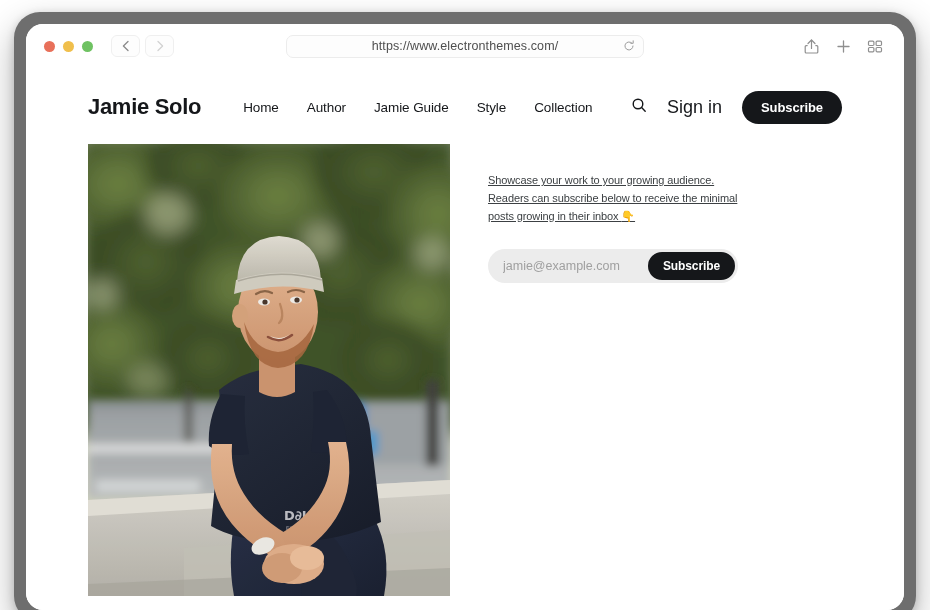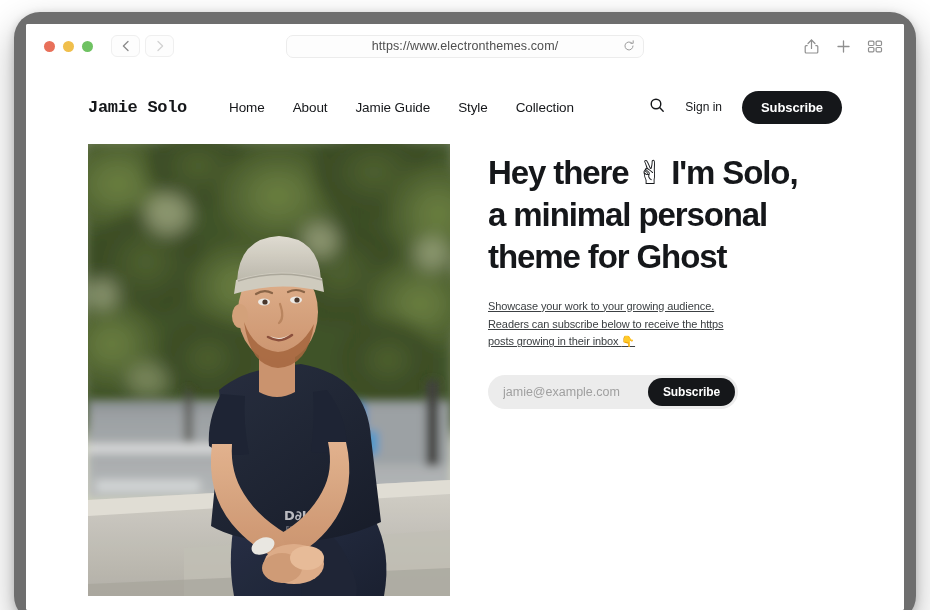--- a/index.html
+++ b/index.html
@@ -23,21 +23,21 @@
     background: #6e6e6e;
     padding: 12px;
     box-shadow: 0 14px 34px rgba(0,0,0,0.30), 0 2px 8px rgba(0,0,0,0.16);
   }
 
   #browser-window {
     position: relative;
     width: 100%;
     height: 100%;
     background: #ffffff;
-    border-radius: 2px;
+    border-radius: 17px;
     overflow: hidden;
   }
 
   
   #toolbar {
     position: relative;
     height: 44px;
     background: #ffffff;
     display: flex;
     align-items: center;
@@ -104,46 +104,45 @@
     overflow: hidden;
   }
 
   #site-header {
     display: flex;
     align-items: center;
     padding: 20px 62px 0 62px;
     height: 58px;
   }
   #site-logo {
-    font-size: 17px;
+    font-size: 22px;
     font-weight: 700;
     color: #15171a;
     letter-spacing: -0.3px;
-    font-family: Liberation Mono, monospace;
   }
   #site-nav {
     display: flex;
     align-items: center;
     gap: 28px;
     margin-left: 42px;
   }
   .nav-link {
     font-size: 13.5px;
     color: #15171a;
     text-decoration: none;
     letter-spacing: -0.1px;
     white-space: nowrap;
   }
   #header-right {
     margin-left: auto;
     display: flex;
     align-items: center;
     gap: 20px;
   }
-  #signin-link { font-size: 12px; color: #15171a; text-decoration: none; }
+  #signin-link { font-size: 18px; color: #15171a; text-decoration: none; }
   #subscribe-nav-button {
     background: #15171a;
     color: #ffffff;
     font-size: 13px;
     font-weight: 600;
     border: none;
     border-radius: 999px;
     padding: 9px 19px;
     cursor: pointer;
     font-family: "Liberation Sans", sans-serif;
@@ -291,21 +290,21 @@
       </div>
     </div>
 
     <div id="page">
 
       <div id="site-header">
         <span id="site-logo">Jamie Solo</span>
 
         <nav id="site-nav">
           <a class="nav-link" href="#">Home</a>
-          <a class="nav-link" href="#">About</a>
+          <a class="nav-link" href="#">Author</a>
           <a class="nav-link" href="#">Jamie Guide</a>
           <a class="nav-link" href="#">Style</a>
           <a class="nav-link" href="#">Collection</a>
         </nav>
 
         <div id="header-right">
           <span>
             <svg width="16" height="16" viewBox="0 0 16 16">
               <circle cx="7" cy="7" r="4.8" fill="none" stroke="#15171a" stroke-width="1.4"></circle>
               <line x1="10.6" y1="10.6" x2="14.2" y2="14.2" stroke="#15171a" stroke-width="1.4" stroke-linecap="round"></line>
@@ -460,23 +459,22 @@
               <path d="M149 138 q2 -44 42 -46 q40 2 42 44 q-42 -12 -84 2 Z" fill="url(#beanieG)"></path>
               <path d="M148 136 q42 -14 86 -2 l2 14 q-44 -12 -90 2 Z" fill="#d4d1c5"></path>
               <path d="M150 137 q42 -13 84 -1" stroke="#aeab9f" stroke-width="1.4" fill="none"></path>
             </g>
 
             <rect width="362" height="452" fill="#7a6a4a" opacity="0.05"></rect>
           </svg>
         </div>
 
         <div id="hero-text">
-          <h1 id="hero-title"><span>Hey there </span><span class="emoji">✌</span><span> I'm Solo,</span><br><span>a minimal personal</span><br><span>theme for Ghost</span></h1>
-
-          <p id="hero-subtitle"><span>Showcase your work to your growing audience.</span><br><span>Readers can subscribe below to receive the https</span><br><span>posts growing in their inbox </span><span class="emoji">👇</span></p>
+
+          <p id="hero-subtitle"><span>Showcase your work to your growing audience.</span><br><span>Readers can subscribe below to receive the minimal</span><br><span>posts growing in their inbox </span><span class="emoji">👇</span></p>
 
           <form id="subscribe-form">
             <input id="email-input" type="email" placeholder="jamie@example.com" style="">
             <button id="subscribe-form-button" type="submit">Subscribe</button>
           </form>
         </div>
       </div>
     </div>
   </div>
 </div>

